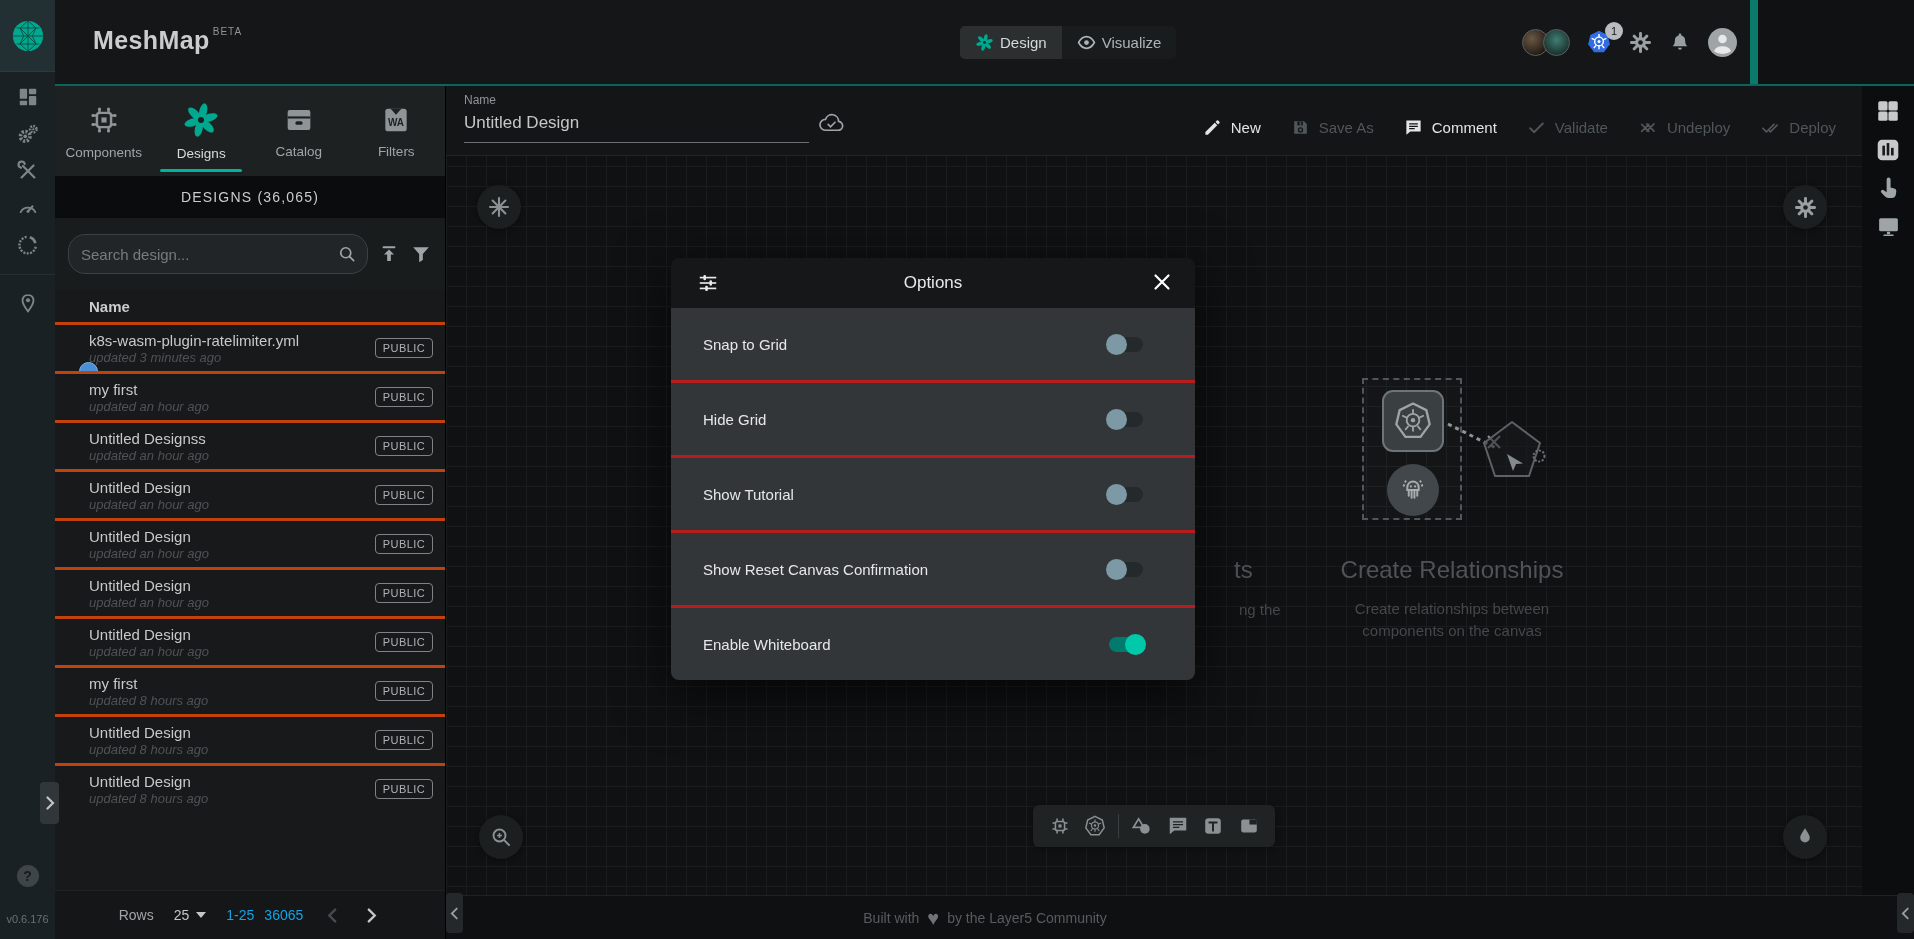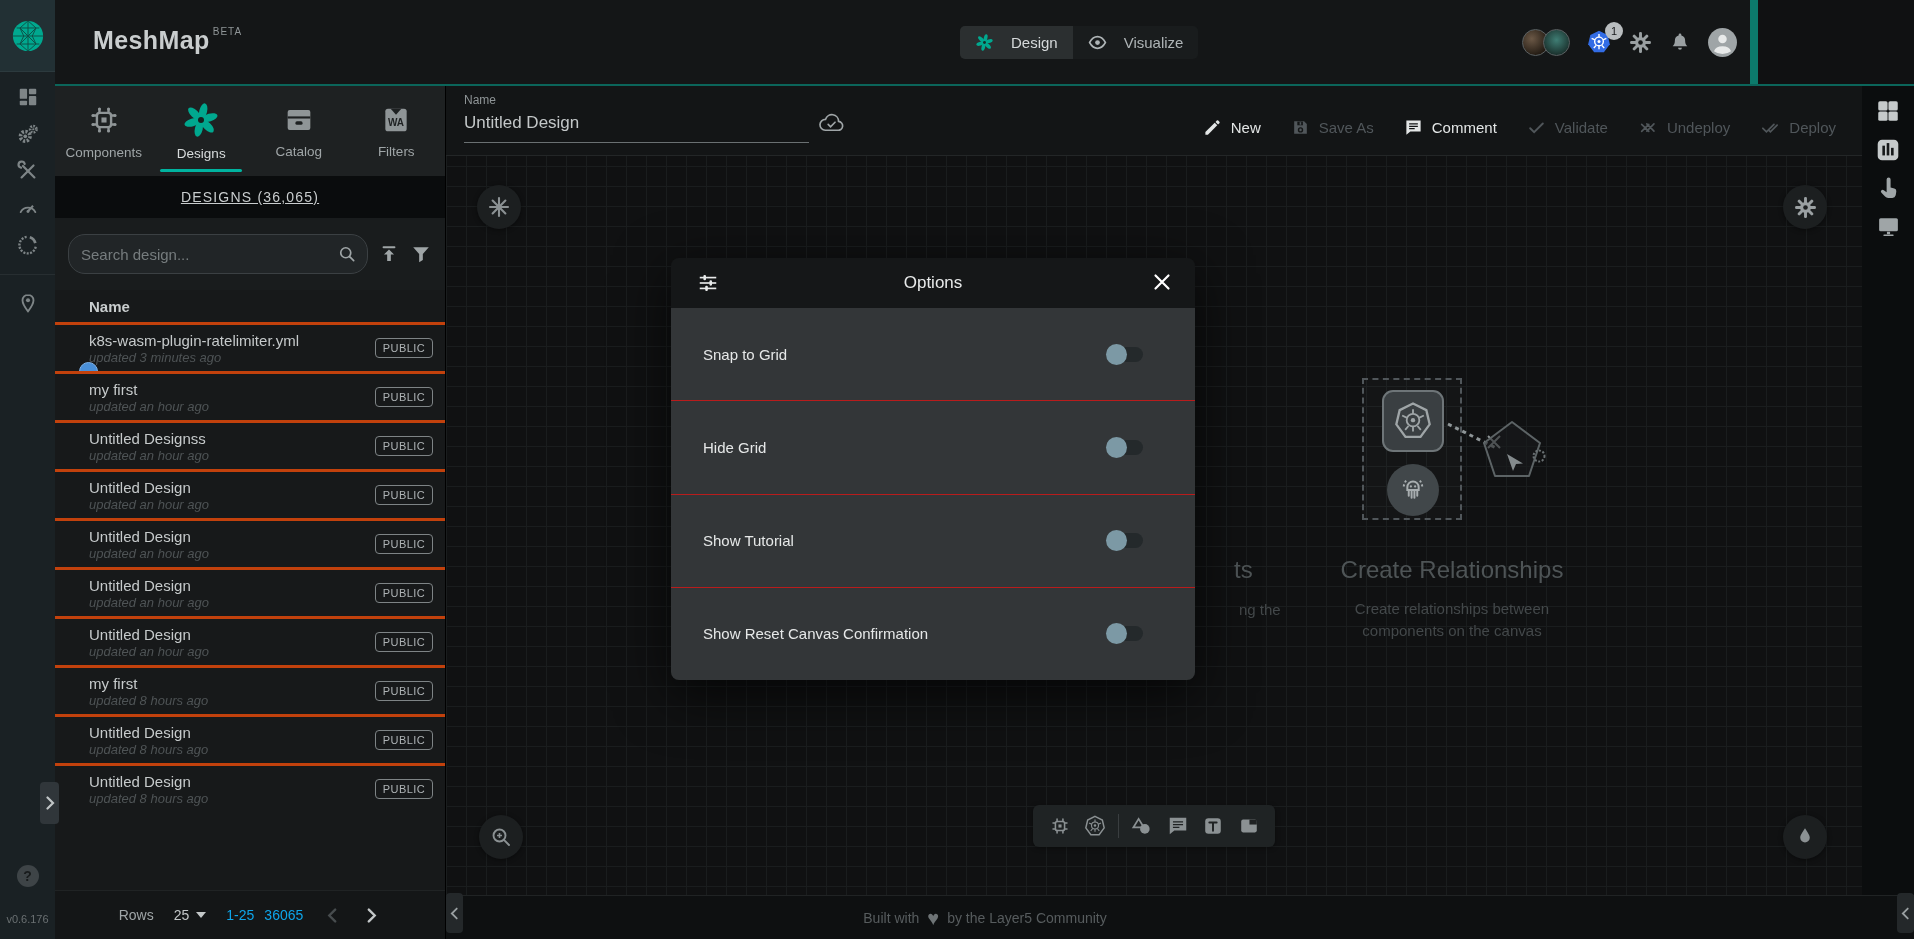--- a/index.html
+++ b/index.html
@@ -20,38 +20,38 @@
   .help-circle { width:22px; height:22px; border-radius:50%; background:#3E4447; color:#181B1C; font-weight:bold; font-size:14px; display:flex; align-items:center; justify-content:center; }
   .rail-version { position:absolute; bottom:14px; width:55px; text-align:center; color:#6A7072; font-size:11px; }
   .rail-expander { position:absolute; left:40px; top:782px; width:19px; height:42px; background:#30363A; border-radius:4px; display:flex; align-items:center; justify-content:center; z-index:30; }
 
   
   .topbar { position:absolute; left:55px; top:0; width:1703px; height:84px; background:#141617; z-index:15; }
   .header-line { position:absolute; left:55px; top:84px; width:1859px; height:2px; background:#0B655A; z-index:16; }
   .brand { position:absolute; left:38px; top:26px; font-size:25px; font-weight:bold; color:#C9CDCE; letter-spacing:.4px; }
   .brand .beta { font-size:10px; color:#8F9597; vertical-align:top; margin-left:3px; letter-spacing:1px; font-weight:normal; }
   .mode-toggle { position:absolute; left:905px; top:26px; height:33px; display:flex; border-radius:5px; overflow:hidden; background:#191C1D; }
-  .mode-seg { display:flex; align-items:center; gap:17px; padding:0 15px; font-size:15px; color:#AEB4B6; cursor:pointer; }
+  .mode-seg { display:flex; align-items:center; gap:6px; padding:0 15px; font-size:15px; color:#AEB4B6; cursor:pointer; }
   .mode-seg.active { background:#2B2F30; color:#D5D9DA; }
   .top-actions { position:absolute; right:20px; top:0; height:84px; display:flex; align-items:center; gap:16px; }
   .collab-avatars { display:flex; }
   .av { width:27px; height:27px; border-radius:50%; border:1px solid #5A6062; }
   .av1 { background:radial-gradient(circle at 35% 35%, #6B5846, #241C14 72%); }
   .av2 { background:radial-gradient(circle at 50% 40%, #3F7D74, #1B322E 75%); margin-left:-6px; }
   .k8s-wrap { position:relative; }
   .k8s-badge { position:absolute; top:-7px; right:-11px; width:18px; height:18px; border-radius:50%; background:#B9BDBF; color:#17191A; font-size:11px; display:flex; align-items:center; justify-content:center; }
   .teal-sliver { position:absolute; right:0; top:0; width:8px; height:84px; background:#0C7A6B; }
 
   
   .left-panel { position:absolute; left:55px; top:86px; width:391px; height:853px; background:#17191A; border-right:1px solid #000; z-index:10; }
   .tabs { height:90px; display:flex; background:#1E2122; }
   .tab { flex:1; display:flex; flex-direction:column; align-items:center; justify-content:center; gap:8px; position:relative; color:#9FA5A7; font-size:13.5px; cursor:pointer; }
   .tab.active { color:#D8DCDD; }
   .tab.active::after { content:""; position:absolute; bottom:4px; left:50%; transform:translateX(-50%); width:82px; height:3px; border-radius:2px; background:#00B39F; }
-  .panel-strip { height:42px; background:#0A0C0D; display:flex; align-items:center; justify-content:center; color:#C9CDCE; font-size:14px; letter-spacing:1.2px;text-decoration:underline; }
+  .panel-strip { height:42px; background:#0A0C0D; display:flex; align-items:center; justify-content:center; color:#C9CDCE; font-size:14px; letter-spacing:1.2px; }
   .search-row { height:72px; display:flex; align-items:center; padding:0 13px; gap:10px; background:#191C1D; }
   .search-box { flex:1; height:40px; background:#212527; border:1px solid #3B4043; border-radius:17px; display:flex; align-items:center; padding:0 10px 0 12px; }
   .search-box input { flex:1; background:none; border:none; outline:none; color:#C3C7C8; font-size:15px; font-family:inherit; }
   .search-box input::placeholder { color:#767C7E; }
   .list-header { height:32px; display:flex; align-items:center; padding:0 34px; color:#C9CDCE; font-weight:bold; font-size:15px; }
   .design-row { height:49px; border-top:3px solid #c2410c; display:flex; align-items:center; padding:0 12px 0 34px; position:relative; overflow:hidden; cursor:pointer; }
   .design-texts { flex:1; min-width:0; }
   .design-name { font-size:15px; color:#C6CACB; line-height:1.3; white-space:nowrap; }
   .design-updated { font-size:13px; color:#4E5355; font-style:italic; }
   .badge { border:1px solid #7E8486; border-radius:4px; color:#AEB3B5; font-size:11px; padding:3px 7px; letter-spacing:.4px; flex-shrink:0; }
@@ -106,21 +106,21 @@
   .edge-handle.right { left:1897px; top:893px; }
 
   
   .modal { position:absolute; left:671px; top:258px; width:524px; height:422px; border-radius:8px; overflow:hidden; box-shadow:0 14px 55px rgba(0,0,0,.7); z-index:40; }
   .modal-header { height:50px; background:#151718; position:relative; display:flex; align-items:center; justify-content:center; }
   .modal-title { color:#E8EAEA; font-size:17px; }
   .modal-tune { position:absolute; left:26px; top:14px; }
   .modal-close { position:absolute; right:22px; top:13px; background:none; border:none; cursor:pointer; padding:2px; }
   .modal-body { height:372px; background:#333638; display:flex; flex-direction:column; }
   .opt-row { flex:1; display:flex; align-items:center; justify-content:space-between; padding:0 52px 0 32px; }
-  .opt-row + .opt-row { border-top:1px solid #b91c1c; }
+  .opt-row + .opt-row { border-top:3px solid #b91c1c; }
   .opt-label { color:#E6E8E8; font-size:15px; }
   .switch { width:34px; height:15px; border-radius:8px; background:#24292B; position:relative; cursor:pointer; flex-shrink:0; }
   .switch .thumb { position:absolute; top:-3px; left:-3px; width:21px; height:21px; border-radius:50%; background:#7C99A5; }
   .switch.on { background:#007A6C; }
   .switch.on .thumb { left:auto; right:-3px; background:#00C9AA; }
 </style>
 </head>
 <body>
 
 <div class="app">
@@ -707,16 +707,22 @@
         <span class="switch">
             <span class="thumb"></span>
           </span>
       </div>
       <div class="opt-row">
         <span class="opt-label">Show Reset Canvas Confirmation</span>
         <span class="switch">
             <span class="thumb"></span>
           </span>
       </div>
+      <div class="opt-row">
+        <span class="opt-label">Enable Whiteboard</span>
+        <span class="switch on">
+            <span class="thumb"></span>
+          </span>
+      </div>
     </div>
   </div>
 
 </div>
 
 </body></html>

